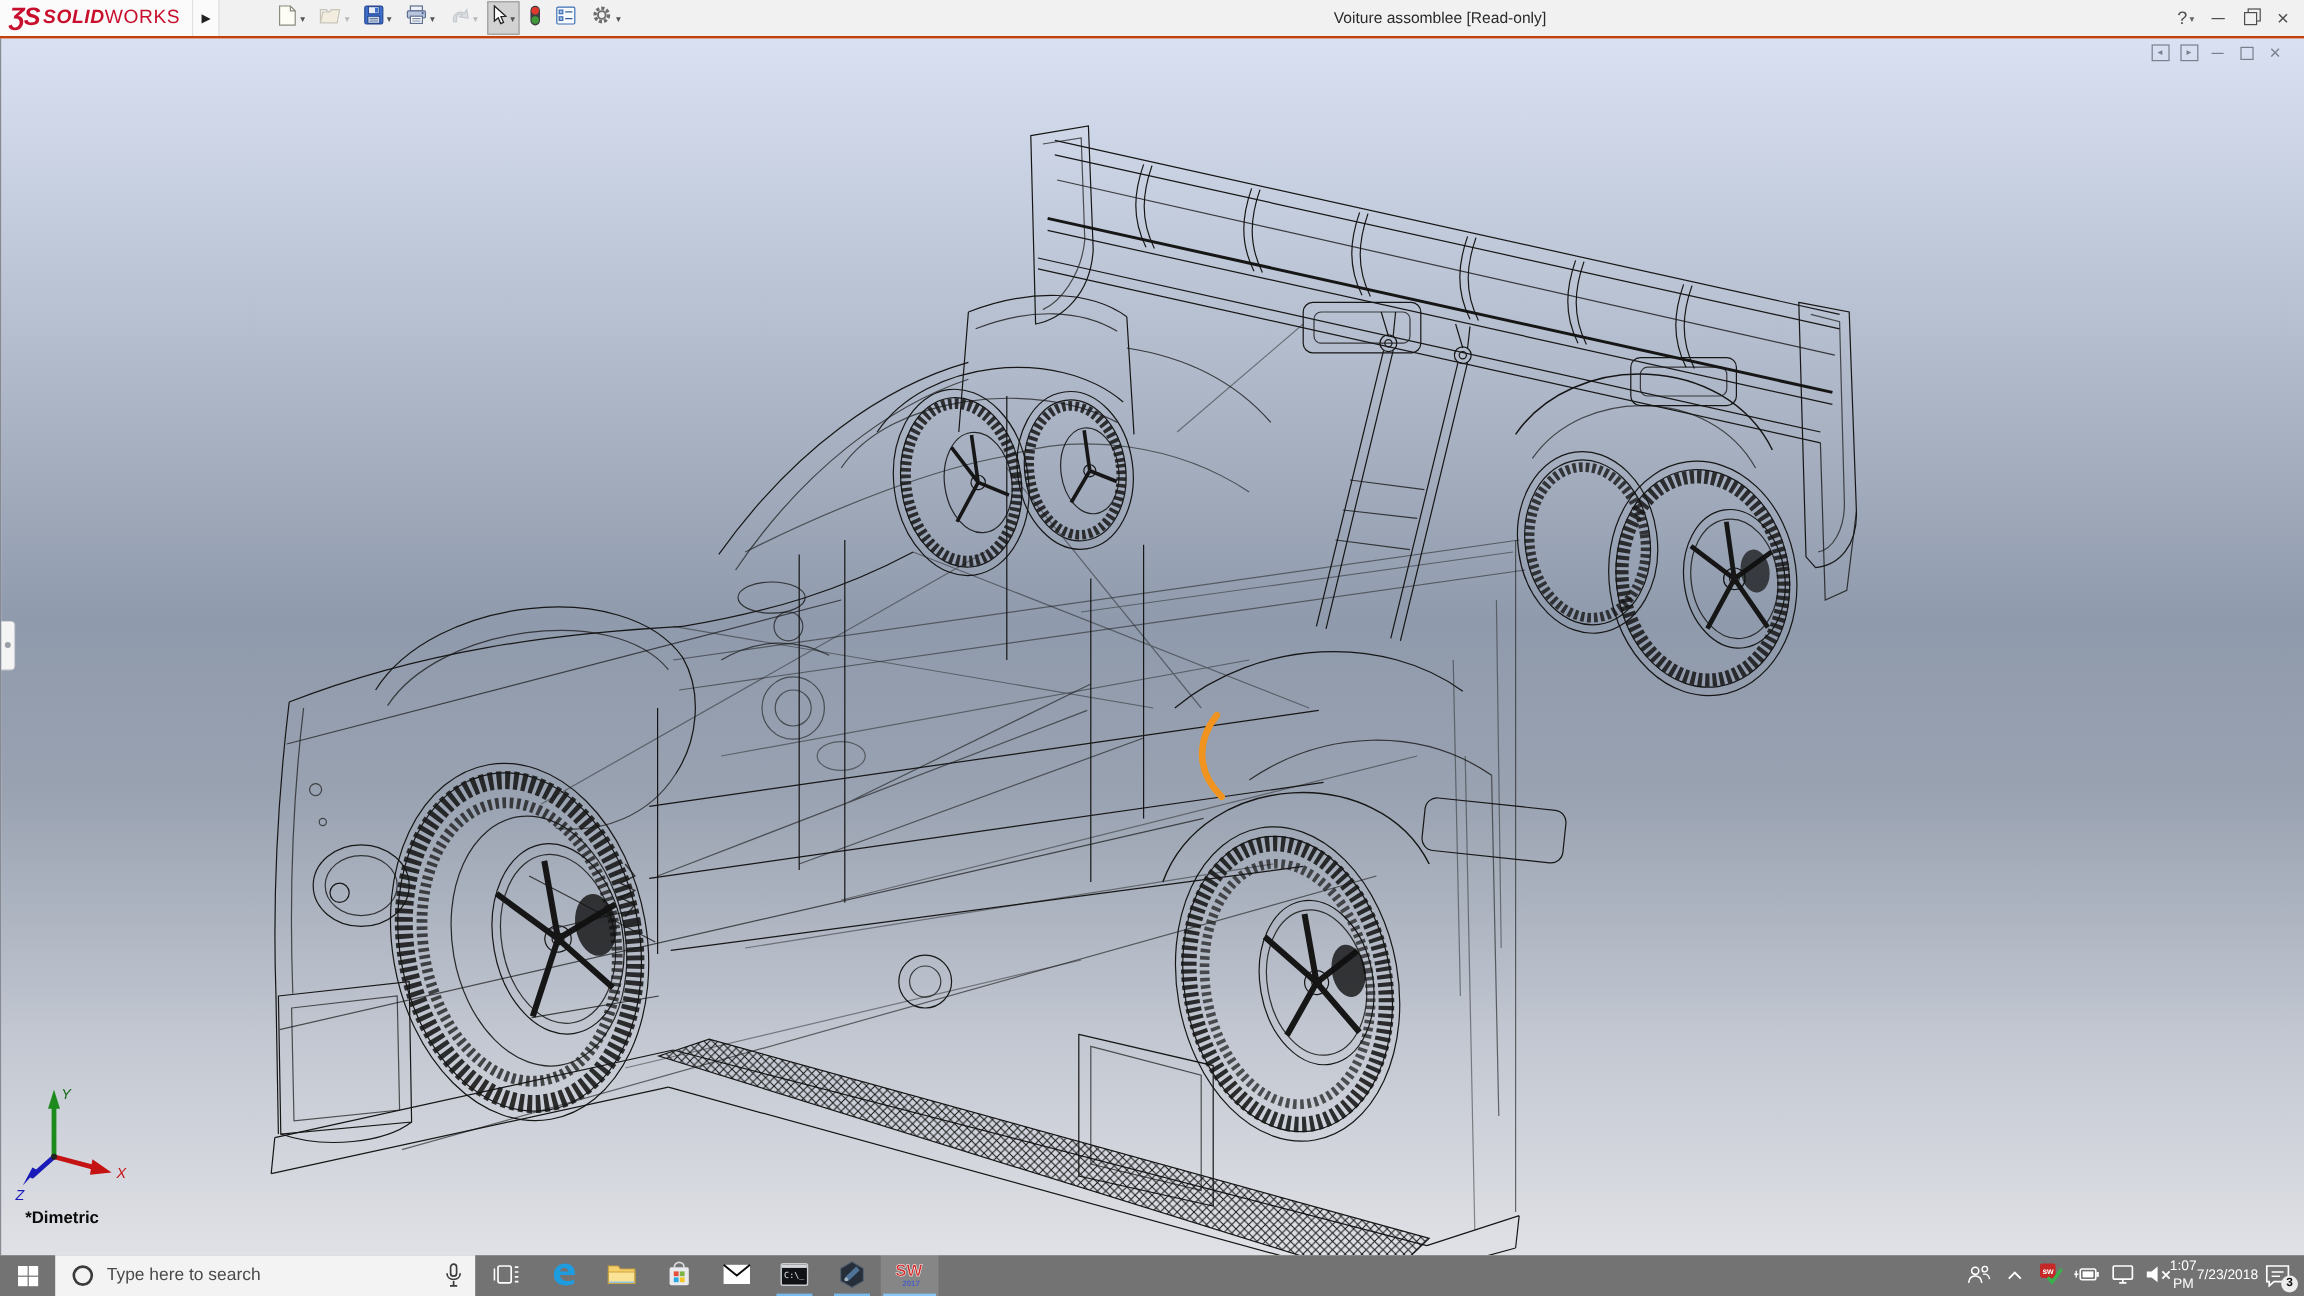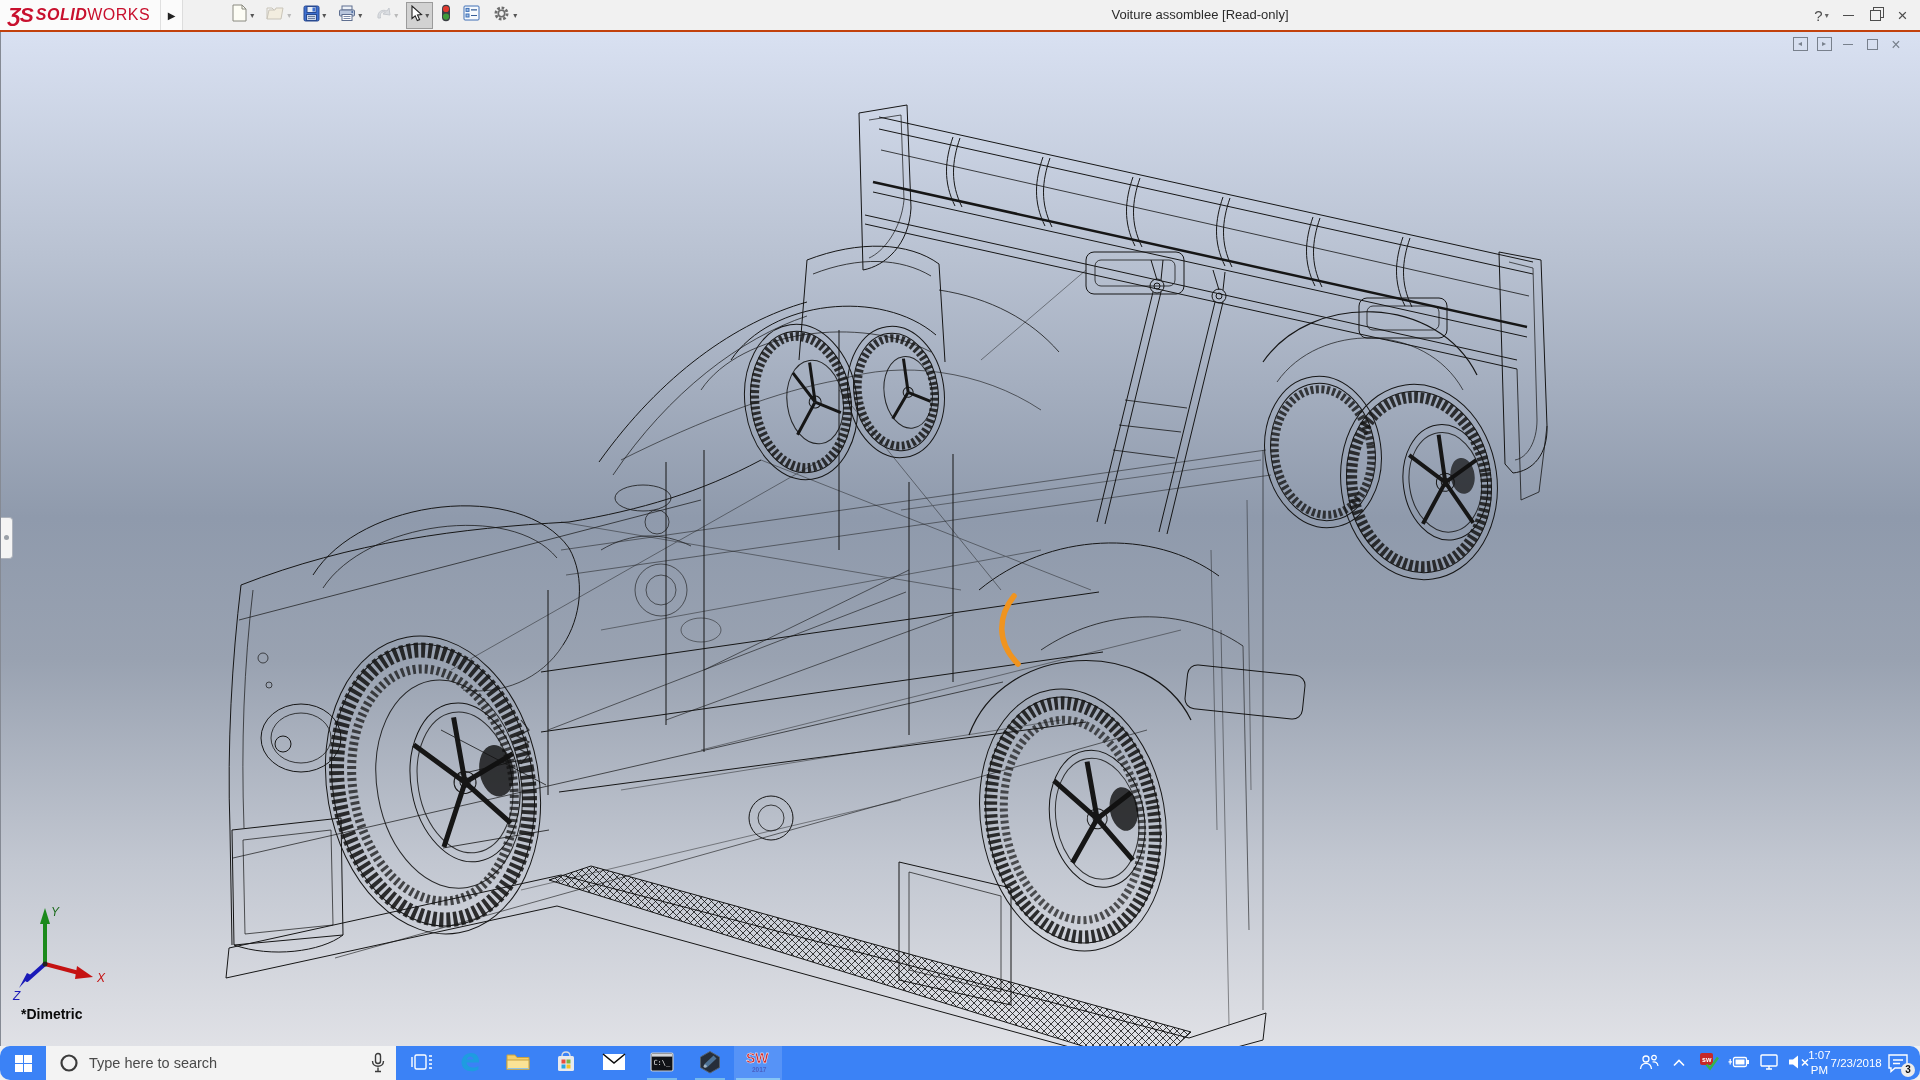--- a/index.html
+++ b/index.html
@@ -47,22 +47,22 @@
   .mdi .ic-restore{border-color:#78808c;background:transparent;}
   .mdi .ic-restore::before{border-color:#78808c;}
   .mdi .ic-close{font-size:16px;color:#78808c;}
   .edge-tab{position:absolute;left:0;top:487px;width:11px;height:40px;background:#f4f4f4;
             border:1px solid #aeb3bc;border-left:none;border-radius:0 4px 4px 0;cursor:pointer;}
   .edge-tab .dot{position:absolute;left:3px;top:17px;width:5px;height:5px;border-radius:50%;background:#9aa0a8;}
   .triad{position:absolute;left:10px;top:872px;}
   .orientation{position:absolute;left:20px;top:976px;font-size:14px;font-weight:bold;color:#0a0a0a;}
 
   
-  .taskbar{position:absolute;left:0;top:1046px;width:1920px;height:34px;background:#3b82f6;
-           display:flex;align-items:stretch;z-index:40;border-radius:10px;}
+  .taskbar{position:absolute;left:0;top:1046px;width:1920px;height:34px;background:#737373;
+           display:flex;align-items:stretch;z-index:40;}
   .start{width:46px;display:flex;align-items:center;justify-content:center;background:none;
          border:none;cursor:pointer;}
   .search{width:350px;background:#f3f3f3;display:flex;align-items:center;cursor:text;position:relative;}
   .search .ring{margin:0 10px 0 13px;display:flex;}
   .search .stext{font-size:14.5px;color:#4a4a4a;}
   .search .mic{position:absolute;right:10px;top:6px;}
   .apps{display:flex;align-items:stretch;margin-left:2px;}
   .tb-app{width:48px;display:flex;align-items:center;justify-content:center;position:relative;
           background:none;border:none;cursor:pointer;text-align:center;}
   .tb-app.active{background:rgba(255,255,255,.14);}

